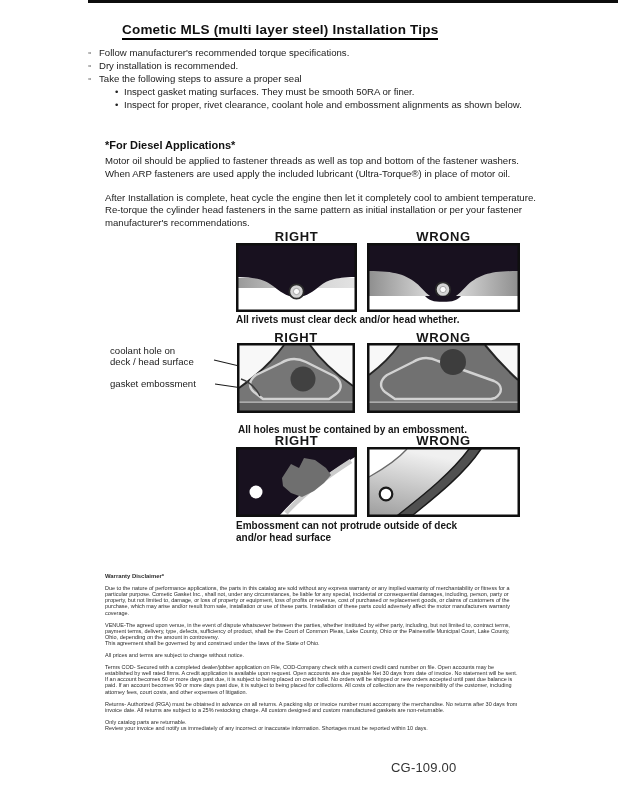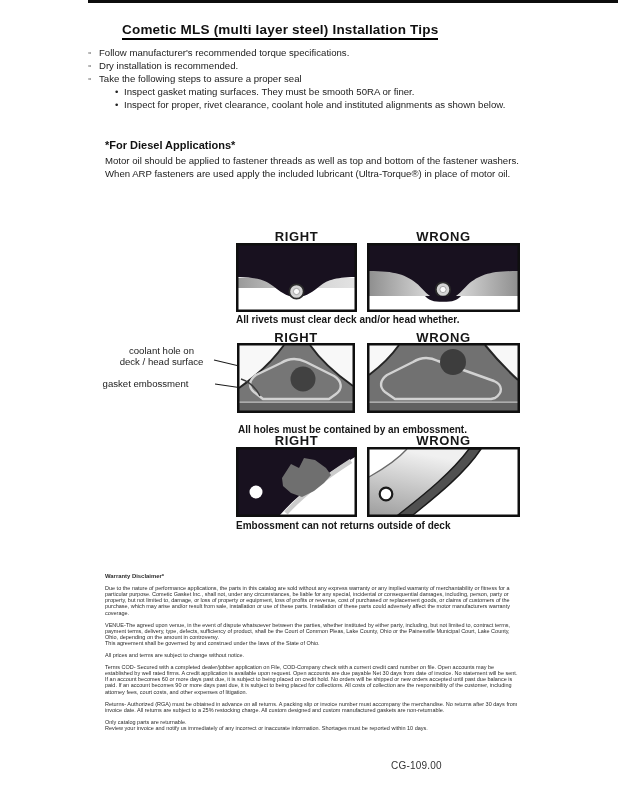--- a/index.html
+++ b/index.html
@@ -24,49 +24,50 @@
   ul.tips>li::before{content:"\25E6";position:absolute;left:0;top:0;font-size:9.6px;color:#222;}
   ul.subtips{list-style:none;margin:0 0 0 27px;padding:0;font-size:9.6px;line-height:13px;color:#222;}
   ul.subtips>li{padding-left:9px;position:relative;}
   ul.subtips>li::before{content:"\2022";position:absolute;left:0;top:0;}
   .section-head{margin:28px 0 4px 17px;font-size:11px;font-weight:bold;color:#111;}
   .body-par{margin:0 0 11px 17px;width:437px;font-size:9.6px;line-height:12.8px;color:#222;}
 
   
   .rw-label{font-size:13px;font-weight:700;letter-spacing:.6px;color:#161616;text-align:center;}
   .caption{font-size:10px;font-weight:700;color:#161616;line-height:11.5px;}
-  .diagram-label{font-size:9.6px;color:#222;line-height:10.5px;text-align:center;}
+  .diagram-label{font-size:9.6px;color:#222;line-height:10.5px;text-align:left;}
   svg{display:block;}
 
   
   #fineprint{left:105px;top:573px;width:413px;color:#2b2b2b;}
   #fineprint h4{margin:0 0 6px 0;font-size:5.9px;font-weight:bold;}
   #fineprint p{margin:0 0 5.8px 0;font-size:5.5px;line-height:6.15px;}
   #fineprint p.no-gap{margin-bottom:0;}
 
-  #footer-code{left:391px;top:760px;font-size:10px;color:#333;letter-spacing:.2px;}
+  #footer-code{left:391px;top:760px;font-size:13px;color:#333;letter-spacing:.2px;}
 </style>
 </head>
 <body>
 
 <div id="top-rule" class="abs"></div>
 
 <div id="text-col" class="abs">
   <div class="doc-title">Cometic MLS (multi layer steel) Installation Tips</div>
   <ul class="tips">
     <li>Follow manufacturer's recommended torque specifications.</li>
     <li>Dry installation is recommended.</li>
     <li>Take the following steps to assure a proper seal</li>
   </ul>
   <ul class="subtips">
     <li>Inspect gasket mating surfaces.  They must be smooth 50RA or finer.</li>
-    <li>Inspect for proper, rivet clearance, coolant hole and instituted alignments as shown below.</li>
+    <li>Inspect for proper, rivet clearance, coolant hole and embossment alignments as shown below.</li>
   </ul>
   <div class="section-head">*For Diesel Applications*</div>
   <p class="body-par">Motor oil should be applied to fastener threads as well as top and bottom of the fastener washers. When ARP fasteners are used apply the included lubricant (Ultra-Torque®) in place of motor oil.</p>
+  <p class="body-par">After Installation is complete, heat cycle the engine then let it completely cool to ambient temperature. Re-torque the cylinder head fasteners in the same pattern as initial installation or per your fastener manufacturer's recommendations.</p>
 </div>
 
 <div class="abs rw-label" style="left:236px;top:229px;width:121px;">RIGHT</div>
 <div class="abs rw-label" style="left:367px;top:229px;width:153px;">WRONG</div>
 
 <div class="abs" style="left:236px;top:243px;">
   <svg width="121" height="69" viewBox="0 0 121 69">
     <defs>
       <linearGradient id="g1r" x1="0" y1="0" x2="1" y2="0">
         <stop offset="0" stop-color="#9a9a9a"></stop>
@@ -106,21 +107,21 @@
 
 <div class="abs caption" style="left:236px;top:314px;width:300px;">All rivets must clear deck and/or head whether.</div>
 
 <div class="abs rw-label" style="left:237px;top:330px;width:118px;">RIGHT</div>
 <div class="abs rw-label" style="left:367px;top:330px;width:153px;">WRONG</div>
 
 <div class="abs diagram-label" style="left:110px;top:346px;width:103px;">
   <div>coolant hole on</div>
   <div>deck / head surface</div>
 </div>
-<div class="abs diagram-label" style="left:94px;top:379px;width:103px;">gasket embossment</div>
+<div class="abs diagram-label" style="left:110px;top:379px;width:103px;">gasket embossment</div>
 
 <svg class="abs" style="left:0;top:0;pointer-events:none;" width="618" height="800">
   <line x1="214" y1="360" x2="298" y2="380" stroke="#1a1a1a" stroke-width="1.1"></line>
   <line x1="215" y1="384" x2="263" y2="391" stroke="#1a1a1a" stroke-width="1.1"></line>
 </svg>
 
 <div class="abs" style="left:237px;top:343px;">
   <svg width="118" height="70" viewBox="0 0 118 70">
     <rect x="2" y="2" width="114" height="66" fill="#767676"></rect>
     <path d="M2,2 H47 C37,16 22,31 2,45 Z" fill="#f8f8f8"></path>
@@ -178,21 +179,22 @@
     <rect x="2" y="2" width="149" height="66" fill="#ffffff"></rect>
     <path d="M40,2 H102 C85,25 58,47 31,68 H2 V30 C18,21 31,12 40,2 Z" fill="url(#g3w)"></path>
     <path d="M2,30 C18,21 31,12 40,2" stroke="#6a6a6a" stroke-width="1.3" fill="none"></path>
     <path d="M102,2 C85,25 58,47 31,68 L46,68 C72,47 98,26 114,2 Z" fill="#505050" stroke="#1a1a1a" stroke-width="1.4"></path>
     <circle cx="19" cy="47" r="6.3" fill="#ffffff" stroke="#1a1a1a" stroke-width="2.2"></circle>
     <rect x="1.25" y="1.25" width="150.5" height="67.5" fill="none" stroke="#0f0f0f" stroke-width="2.5"></rect>
   </svg>
 </div>
 
 <div class="abs caption" style="left:236px;top:520px;width:300px;">
-  <div>Embossment can not returns outside of deck</div>
+  <div>Embossment can not protrude outside of deck</div>
+  <div>and/or head surface</div>
 </div>
 
 <div id="fineprint" class="abs">
   <h4>Warranty Disclaimer*</h4>
   <p>Due to the nature of performance applications, the parts in this catalog are sold without any express warranty or any implied warranty of merchantability or fitness for a particular purpose.  Cometic Gasket Inc., shall not, under any circumstances, be liable for any special, incidental or consequential damages, including, person, party or property, but not limited to, damage, or loss of property or equipment, loss of profits or revenue, cost of purchased or replacement goods, or claims of customers of the purchase, which may arise and/or result from sale, installation or use of these parts.  Installation of these parts could adversely affect the motor manufacturers warranty coverage.</p>
   <p class="no-gap">VENUE-The agreed upon venue, in the event of dispute whatsoever between the parties, whether instituted by either party, including, but not limited to, contract terms, payment terms, delivery, type, defects, sufficiency of product, shall be the Court of Common Pleas, Lake County, Ohio or the Painesville Municipal Court, Lake County, Ohio, depending on the amount in controversy.</p>
   <p>This agreement shall be governed by and construed under the laws of the State of Ohio.</p>
   <p>All prices and terms are subject to change without notice.</p>
   <p>Terms COD- Secured with a completed dealer/jobber application on File, COD-Company check with a current credit card number on file.  Open accounts may be established by well rated firms.  A credit application is available upon request.  Open accounts are due payable Net 30 days from date of invoice.  No statement will be sent.  If an account becomes 60 or more days past due, it is subject to being placed on credit hold.  No orders will be shipped or new orders accepted until past due balance is paid.  If an account becomes 90 or more days past due, it is subject to being placed for collections.  All costs of collection are the responsibility of the customer, including attorney fees, court costs, and other expenses of litigation.</p>
   <p>Returns- Authorized (RGA) must be obtained in advance on all returns.  A packing slip or invoice number must accompany the merchandise.  No returns after 30 days from invoice date.  All returns are subject to a 25% restocking charge.  All custom designed and custom manufactured gaskets are non-returnable.</p>

